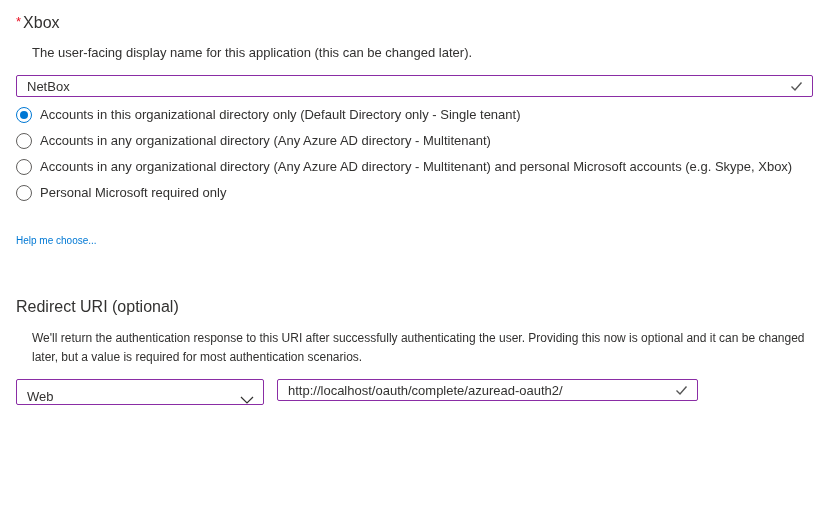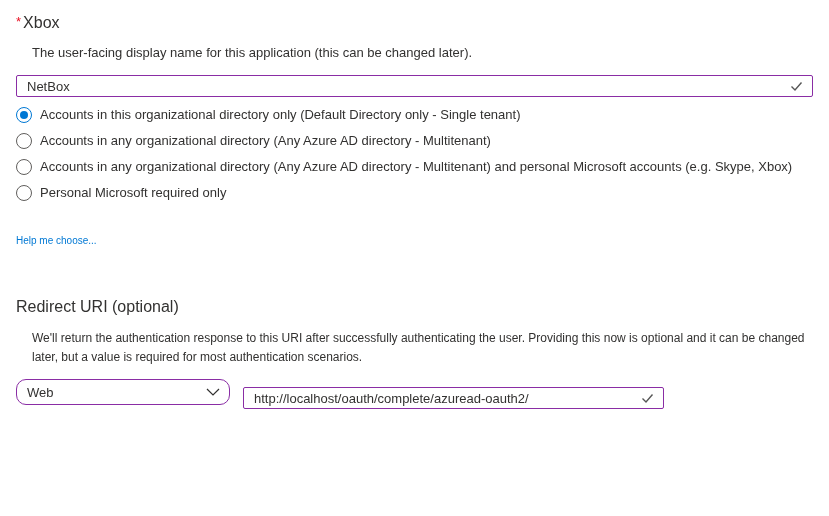--- a/index.html
+++ b/index.html
@@ -105,36 +105,36 @@
   #redirect-desc {
     margin-top: 12px;
     width: 797px;
     font-size: 12px;
     line-height: 19px;
   }
 
   .uri-row { display: flex; margin-top: 12px; }
   .select-box {
     display: flex;
-    align-items: center;
-    width: 214px;
+    align-items: flex-end;
+    width: 248px;
     height: 26px;
     border: 1px solid #8a2da5;
-    border-radius: 10px;
+    border-radius: 2px;
     background: #fff;
     cursor: pointer;
   }
   .select-box .select-value {
     flex: 1;
     font-size: 13px;
     padding-left: 10px;
     color: #323130;
   }
   .select-box .trail-icon { flex: 0 0 auto; margin-right: 9px; display: flex; align-items: center; }
-  #uri-input-box { width: 421px; margin-top: 8px; margin-left: 13px; }
+  #uri-input-box { width: 421px; margin-top: 0; margin-left: 13px; }
 </style>
 </head>
 <body>
 
 <div class="page">
 
   <h2 class="section-title" id="name-title"><span class="required-asterisk">*</span><span>Xbox</span></h2>
 
   <p class="desc">The user-facing display name for this application (this can be changed later).</p>
 

